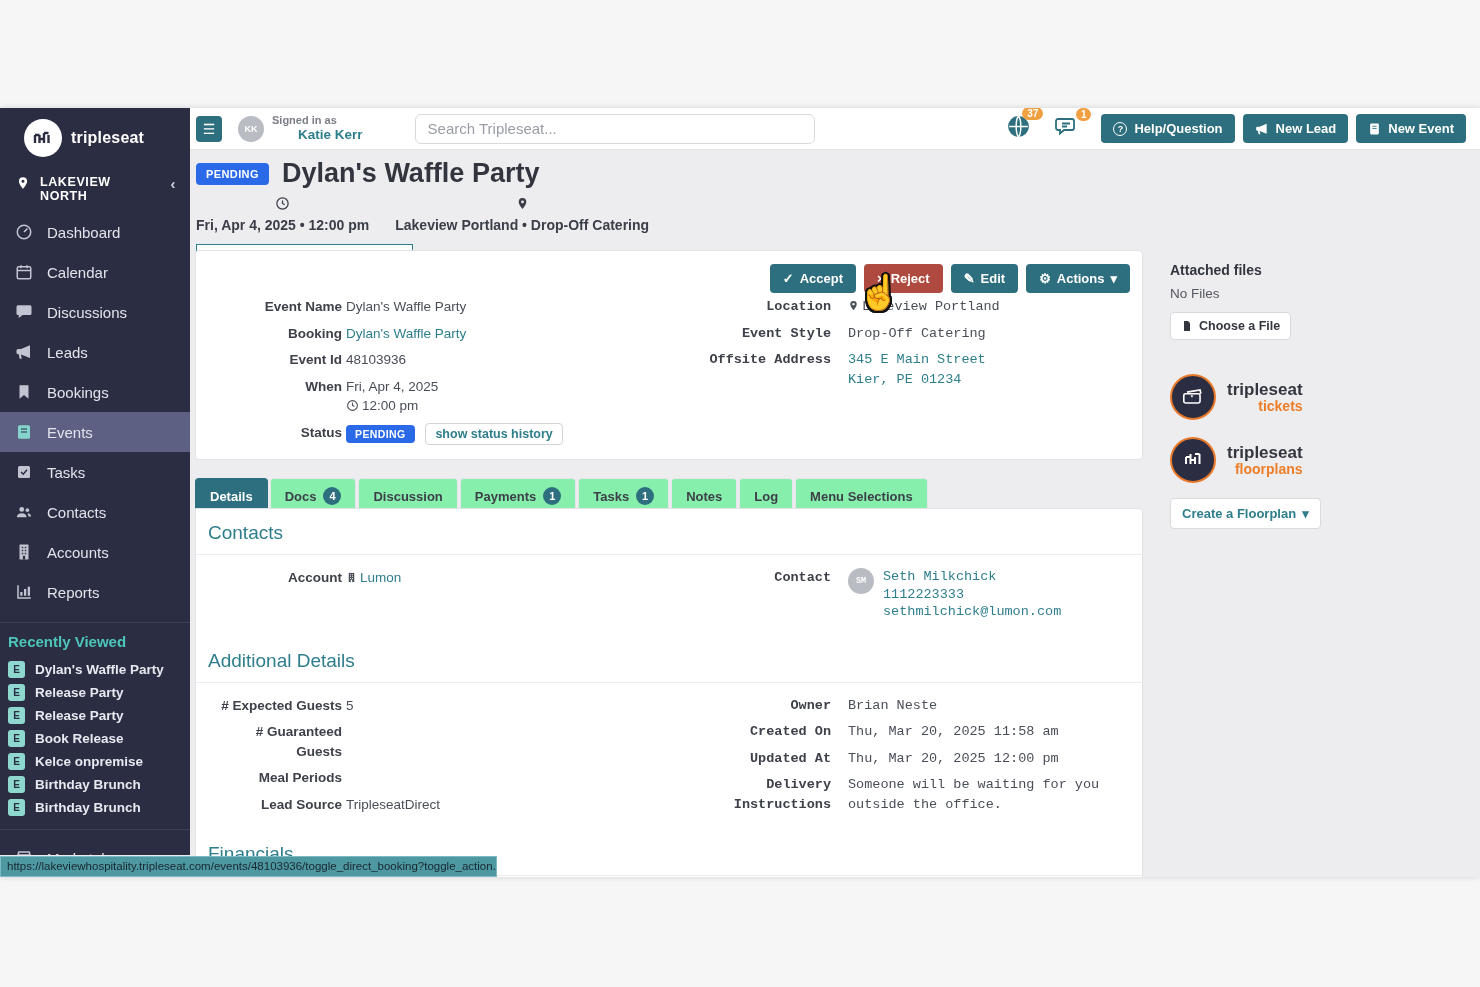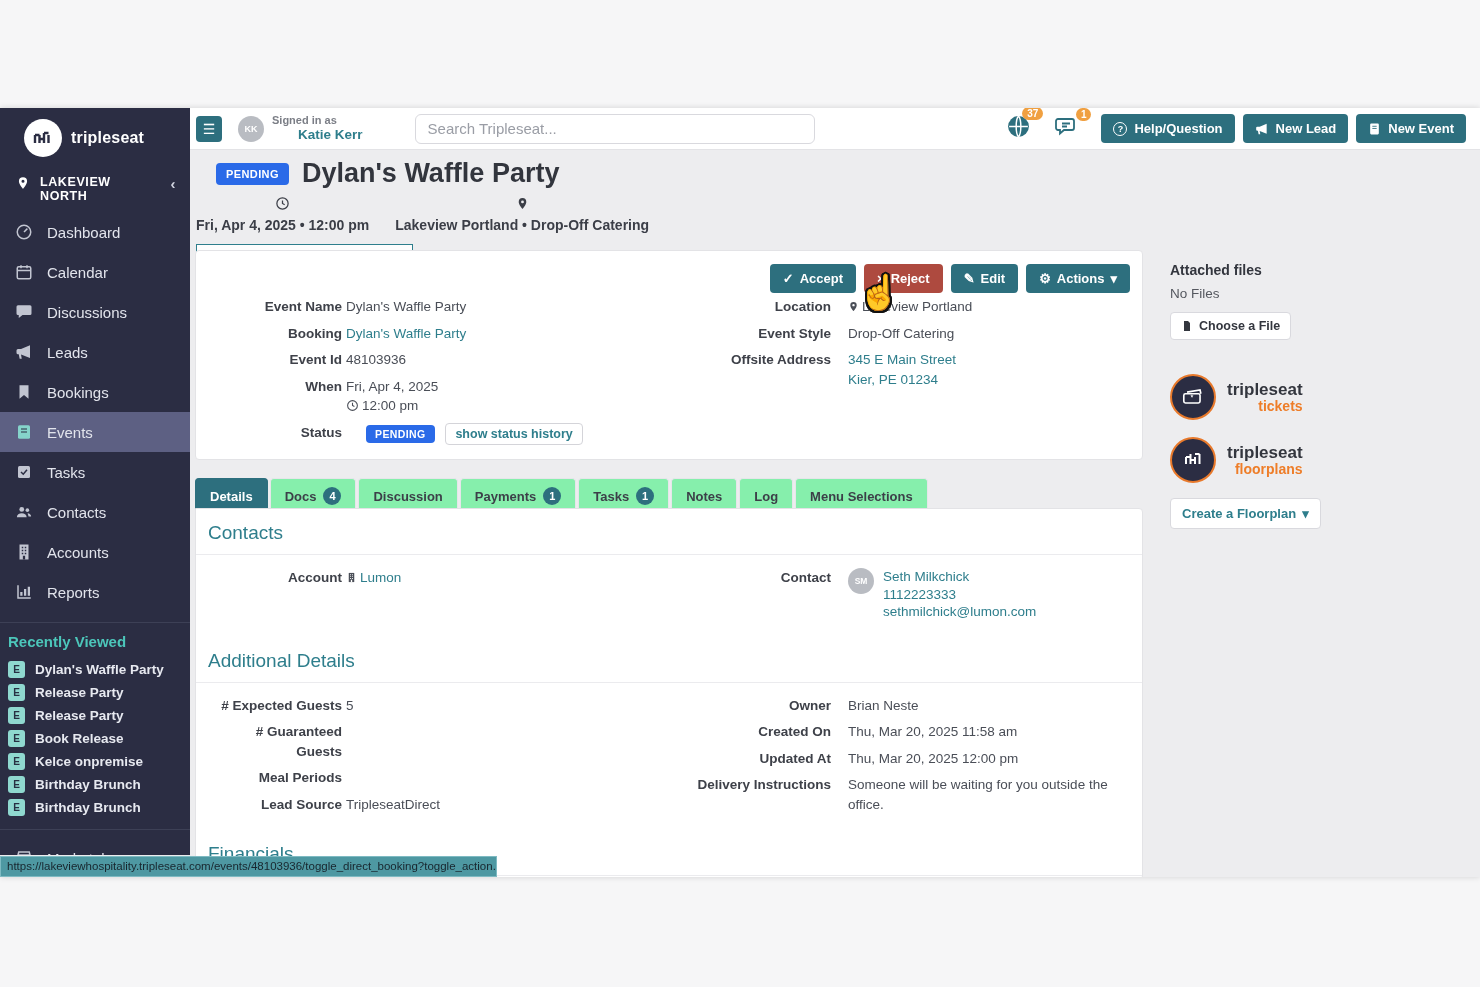--- a/index.html
+++ b/index.html
@@ -35,40 +35,40 @@
   .searchbox::placeholder { color:#9a9da5; }
   .top-right { margin-left:auto; display:flex; align-items:center; gap:8px; }
   .icbadge-wrap { position:relative; margin-right:14px; cursor:pointer; }
   .icbadge-wrap .bdg { position:absolute; top:-7px; right:-12px; background:#f0a041; color:#fff; font-size:10px; font-weight:bold; border-radius:8px; padding:1px 5px; }
   .tbtn { display:flex; align-items:center; gap:7px; background:#2d6f7e; color:#fff; border:none; border-radius:4px; font-size:13px; font-weight:bold; padding:7px 12px; cursor:pointer; font-family:"Liberation Sans",sans-serif; }
   .qmark { width:14px; height:14px; border:1.5px solid #fff; border-radius:50%; font-size:9px; font-weight:bold; display:flex; align-items:center; justify-content:center; }
 
   
   #pagehead { position:absolute; left:196px; top:50px; width:950px; }
   .hrow1 { display:flex; align-items:center; gap:13px; }
-  .pend-badge { background:#2a6ae8; color:#fff; font-size:11px; font-weight:bold; letter-spacing:.4px; padding:5px 10px; border-radius:4px;margin-left:20px; }
+  .pend-badge { background:#2a6ae8; color:#fff; font-size:11px; font-weight:bold; letter-spacing:.4px; padding:5px 10px; border-radius:4px; }
   .pend-badge.sm { font-size:10.5px; padding:3px 9px; }
   .page-title { font-size:27px; font-weight:bold; color:#32353d; }
   .hrow2 { display:flex; align-items:center; gap:26px; margin-top:7px; font-size:14px; font-weight:bold; color:#3b3e47; }
   .hmeta { display:flex; align-items:center; gap:6px;flex-direction:column; }
   .outst { display:inline-block; margin-top:11px; border:1px solid #2e7e8c; color:#2e7e8c; font-size:13.5px; padding:4px 8px; background:#fdfdfd; }
 
   
   .card { position:absolute; background:#fff; border:1px solid #e3e3e6; border-radius:4px; }
   #card1 { left:195px; top:142px; width:948px; height:210px; }
   .actions-row { position:absolute; right:12px; top:13px; display:flex; gap:8px; }
   .abtn { display:flex; align-items:center; gap:6px; border:none; border-radius:4px; color:#fff; font-size:13px; font-weight:bold; padding:7px 13px; cursor:pointer; font-family:"Liberation Sans",sans-serif; }
   .abtn.teal { background:#2d6f7e; }
   .abtn.red { background:#ae4a3f; }
 
   .fields-wrap { position:absolute; left:0; top:46px; width:100%; display:flex; }
   .half-l { width:455px; padding-left:12px; }
   .half-r { flex:1; padding-left:10px; }
   .frow { display:grid; grid-template-columns:134px 1fr; gap:0 4px; margin-bottom:7px; }
-  .frow-r { display:grid; grid-template-columns:170px 1fr; gap:16px 17px; margin-bottom:7px; }
+  .frow-r { display:grid; grid-template-columns:170px 1fr; gap:16px 17px; margin-bottom:7px;font-family:Liberation Mono, monospace; }
   .flabel { text-align:right; font-weight:bold; color:#3e4149; font-size:13.5px; line-height:1.45; }
   .fval { color:#4a4e57; font-size:13.5px; line-height:1.45; }
   .fval.link { color:#2e7e8c; cursor:pointer; }
   .inlic { display:inline-flex; vertical-align:-2px; margin-right:3px; color:#4a4e57; }
   .hist-btn { border:1px solid #d4d4d9; background:#fff; color:#2e7e8c; font-size:12.5px; font-weight:bold; border-radius:4px; padding:3px 9px; margin-left:7px; cursor:pointer; font-family:"Liberation Sans",sans-serif; }
 
   
   #tabbar { position:absolute; left:195px; top:370px; display:flex; gap:2px; }
   .tab { display:flex; align-items:center; gap:7px; background:#86efac; color:#3c3f48; font-size:13px; font-weight:bold; padding:8px 14px; border-radius:4px 4px 0 0; border:1px solid #e6e6ea; border-bottom:none; cursor:pointer; }
   .tab.active { background:#2d6f7e; color:#fff; border-color:#2d6f7e; }

